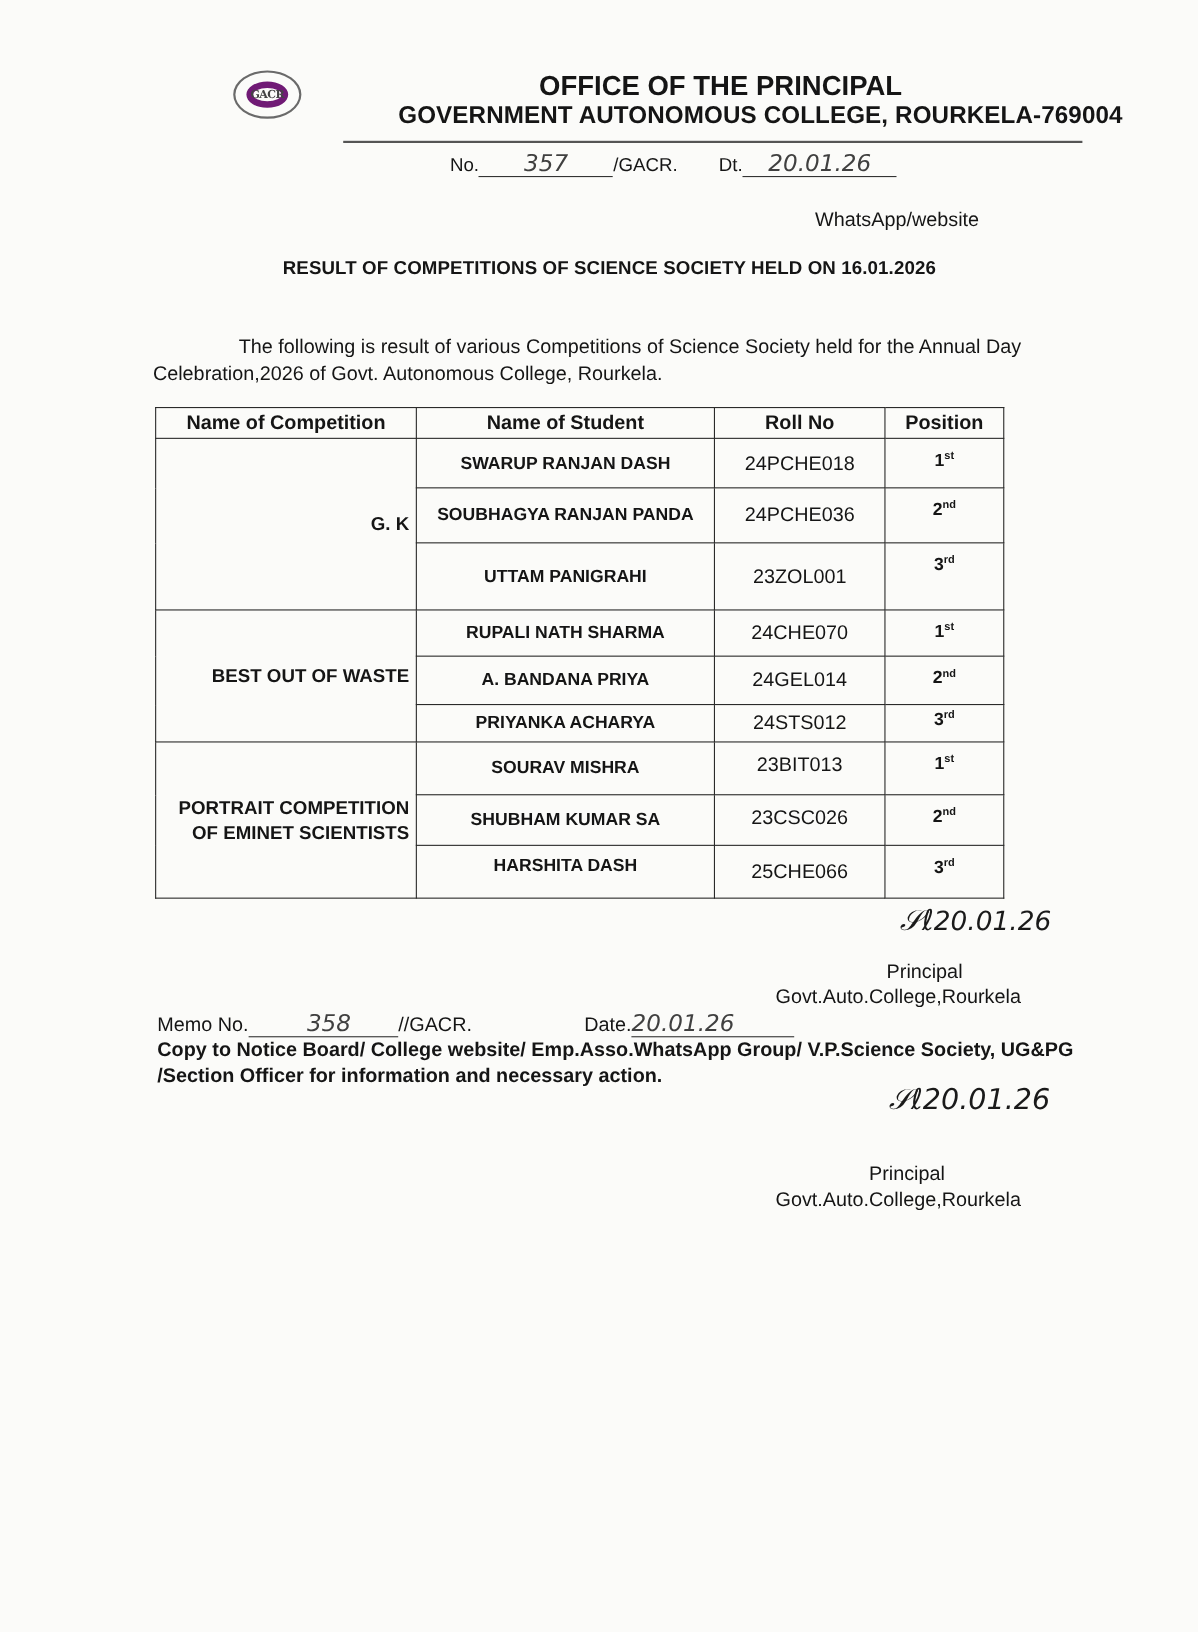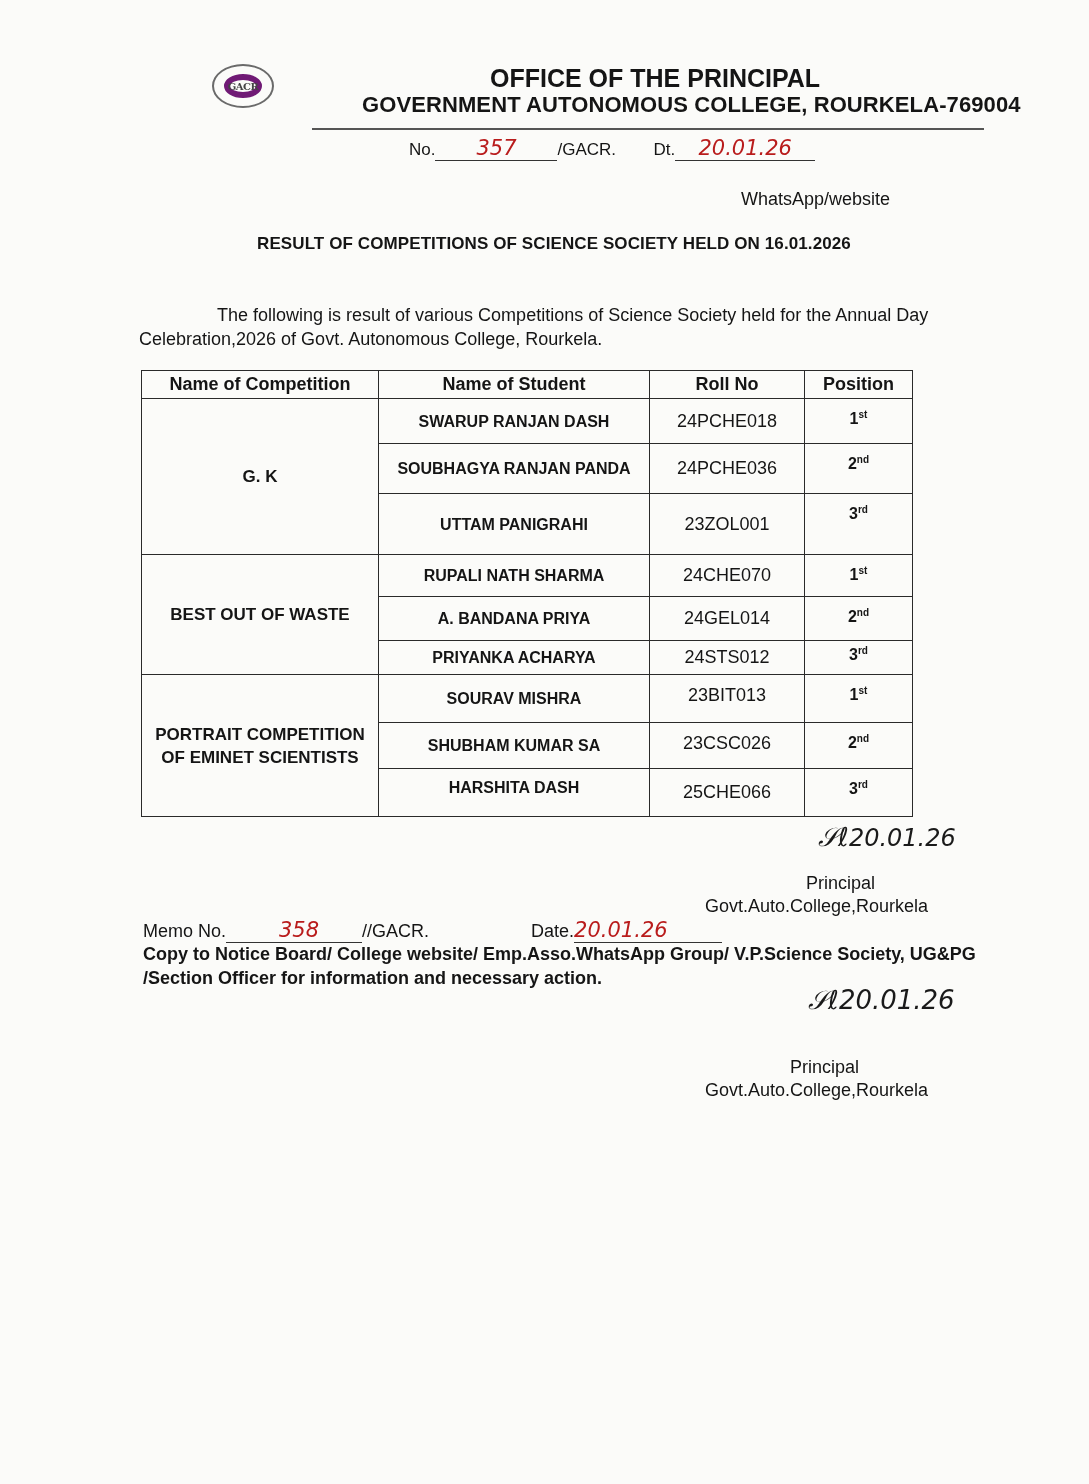--- a/index.html
+++ b/index.html
@@ -26,42 +26,42 @@
     border: 6px solid #701a75; box-sizing: border-box;
     display: flex; align-items: center; justify-content: center;
     font-size: 10px; font-family: "DejaVu Serif", serif;
   }
   .hdr-title { left: 490px; top: 64px; font-size: 25px; font-weight: bold; }
   .hdr-sub { left: 362px; top: 92px; font-size: 22px; font-weight: bold; letter-spacing: 0.1px; }
   .hdr-rule { left: 312px; top: 128px; width: 672px; height: 0; border-top: 2px solid #555; }
 
   .refline { top: 136px; font-size: 17px; }
   .ul { display: inline-block; border-bottom: 1.5px solid #333; text-align: center; }
-  .hand { font-family: "DejaVu Sans", sans-serif; color: #b91c1c; font-size: 21px; font-style: italic; }
+  .hand { font-family: "DejaVu Sans", sans-serif; color: #404040; font-size: 21px; font-style: italic; }
   .hand-black { font-family: "DejaVu Sans", sans-serif; color: #1a1a1a; font-style: italic; }
 
   .distribution { left: 741px; top: 189px; font-size: 18px; }
   .result-heading { left: 257px; top: 234px; font-size: 17px; font-weight: bold; letter-spacing: 0.1px; }
   .intro {
     left: 139px; top: 303px; width: 890px; font-size: 18px; line-height: 24px;
     text-indent: 78px;
   }
 
   table.results {
     position: absolute; left: 141px; top: 370px;
     border-collapse: collapse;
     font-size: 16px;
   }
   table.results th, table.results td {
     border: 1.6px solid #2a2a2a;
     text-align: center; vertical-align: middle;
     padding: 0 6px;
   }
   table.results th { font-size: 18px; font-weight: bold; height: 27px; }
-  table.results td.comp { font-weight: bold; font-size: 17px; line-height: 23px; }
+  table.results td.comp { font-weight: bold; font-size: 17px; line-height: 23px; text-align: right; }
   table.results td.student { font-weight: bold; font-size: 16px; line-height: 21px; }
   table.results td.roll { font-size: 18px; }
   table.results td.pos { font-weight: bold; font-size: 16px; vertical-align: top; padding-top: 10px; }
   table.results td.pos sup { font-size: 10px; }
   .c1 { width: 224px; } .c2 { width: 258px; } .c3 { width: 142px; } .c4 { width: 95px; }
 
   .sig-hand { font-size: 26px; margin-top: 15px; }
   .sig1 { left: 818px; top: 822px; }
   .sig-title { font-size: 18px; }
   .principal1 { left: 806px; top: 873px; }

